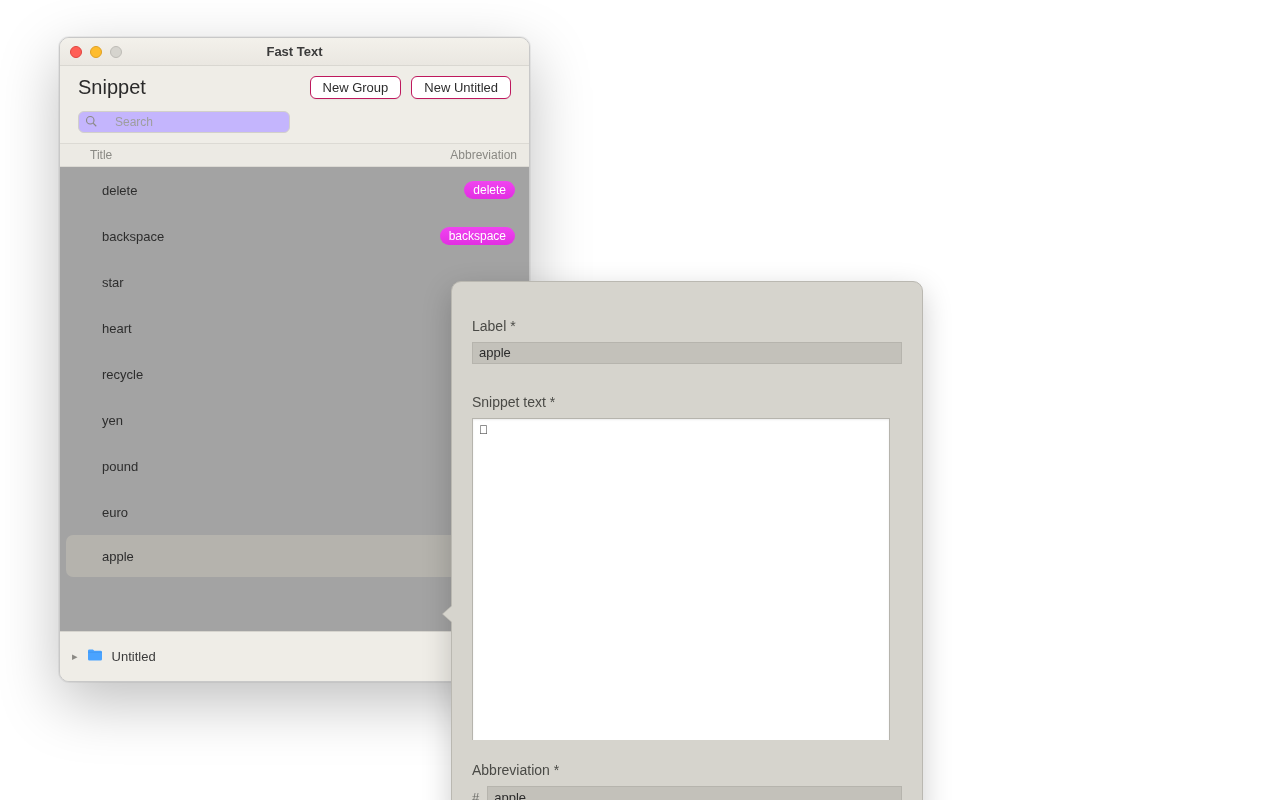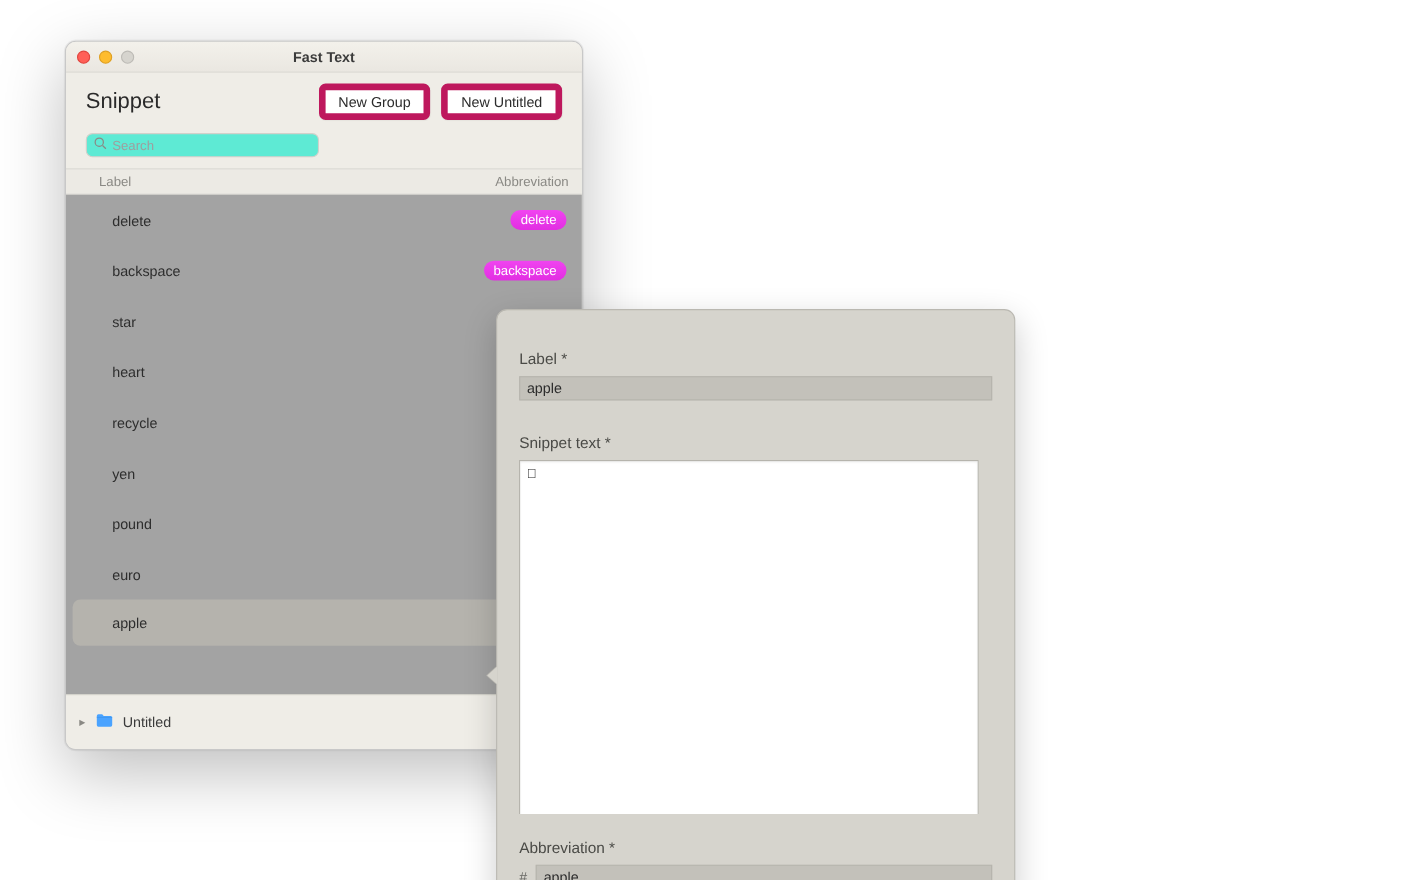--- a/index.html
+++ b/index.html
@@ -63,40 +63,40 @@
     padding: 10px 18px 8px;
   }
   .toolbar-title {
     font-size: 20px;
     font-weight: 400;
     color: #2a2a2a;
   }
   .toolbar-buttons { display: flex; gap: 10px; }
   .mac-button {
     background: #ffffff;
-    border: 6px solid #be185d;
+    border: 1px solid #be185d;
     border-radius: 6px;
     padding: 3px 12px;
     font-size: 13px;
     color: #2c2c2c;
     box-shadow: 0 1px 1px rgba(0,0,0,0.04);
     cursor: default;
   }
 
   .search-row { padding: 4px 18px 10px; }
   .search-box {
     display: flex;
     align-items: center;
-    background: #5eead4;
+    background: #c4b5fd;
     border: 1px solid #d2d0ca;
     border-radius: 6px;
     height: 22px;
     width: 212px;
     padding: 0 6px;
-    gap: 5px;
+    gap: 18px;
   }
   .search-box svg { width: 12px; height: 12px; flex: 0 0 auto; }
   .search-input {
     border: none;
     outline: none;
     font-size: 12px;
     color: #555;
     width: 100%;
     background: transparent;
   }
@@ -268,21 +268,21 @@
         <svg viewBox="0 0 16 16" fill="none" stroke="#8a8984" stroke-width="1.5">
           <circle cx="7" cy="7" r="5"></circle>
           <line x1="11" y1="11" x2="15" y2="15"></line>
         </svg>
       </span>
       <input class="search-input" type="text" placeholder="Search" style="">
     </div>
   </div>
 
   <div class="list-header">
-    <span>Label</span>
+    <span>Title</span>
     <span>Abbreviation</span>
   </div>
 
   <div class="snippet-list">
 
     <div class="snippet-row">
       <span class="row-title">delete</span>
       <span class="row-abbr">delete</span>
     </div>
     <div class="snippet-row">

